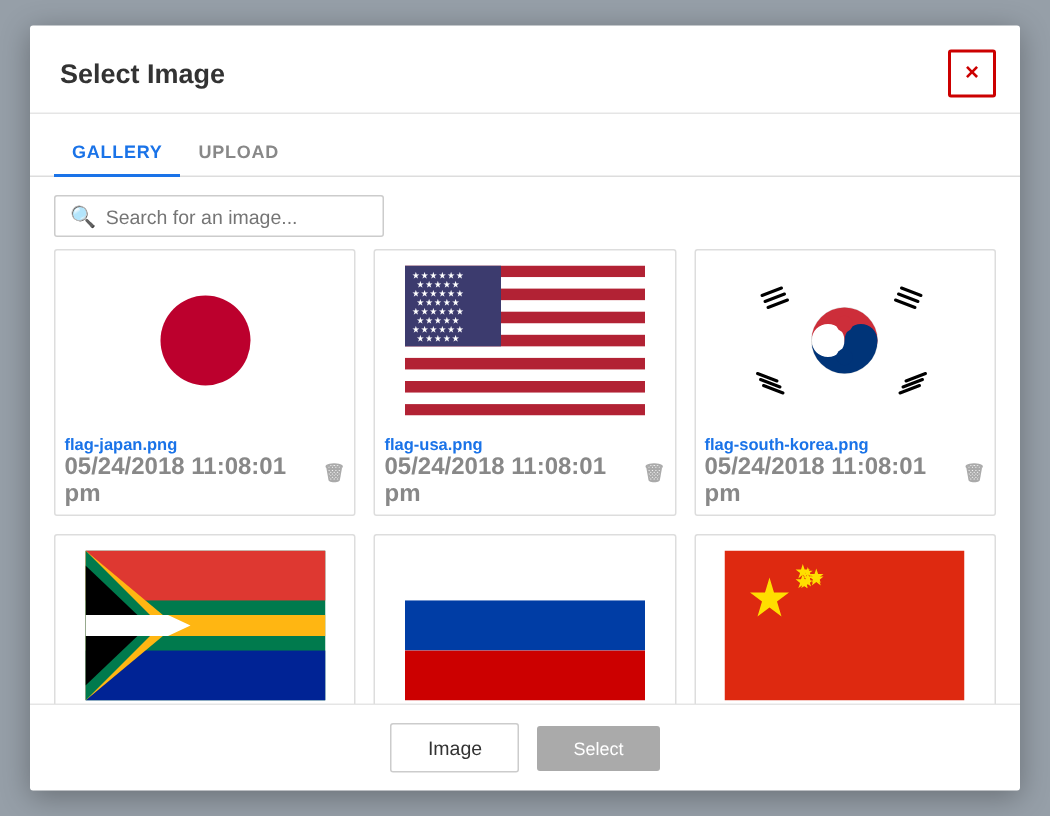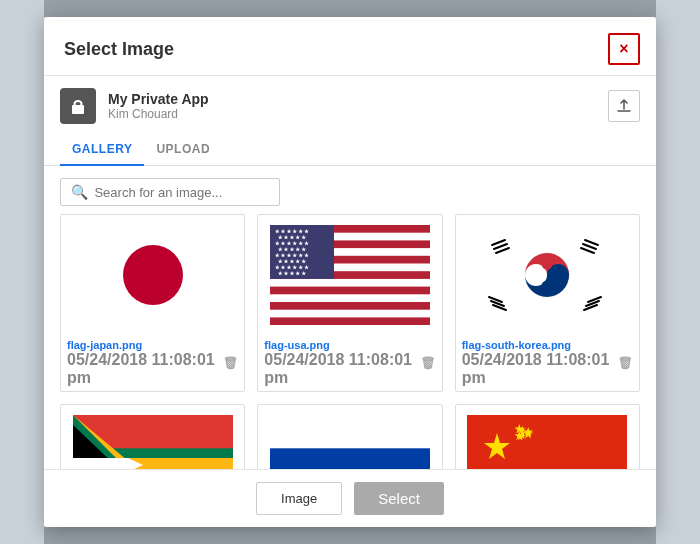--- a/index.html
+++ b/index.html
@@ -7,21 +7,21 @@
       font-family: -apple-system, BlinkMacSystemFont, 'Segoe UI', Arial, sans-serif;
       background: #c8d0d8;
       display: flex;
       align-items: center;
       justify-content: center;
       width: 700px;
       height: 544px;
       overflow: hidden;
     }
     .modal-overlay {
-      width: 612px;
+      width: 700px;
       height: 544px;
       background: rgba(100,110,120,0.5);
       display: flex;
       align-items: center;
       justify-content: center;
     }
     .modal {
       background: #fff;
       width: 660px;
       height: 510px;
@@ -221,21 +221,21 @@
       background: #fff;
       font-size: 13px;
       color: #333;
       cursor: pointer;
       border-radius: 2px;
     }
     .btn-select {
       padding: 8px 24px;
       border: none;
       background: #aaa;
-      font-size: 15px;
+      font-size: 12px;
       color: #fff;
       cursor: pointer;
       border-radius: 2px;
     }
 
     
     svg { display: block; }
 
     
     .gallery::-webkit-scrollbar { width: 8px; }
@@ -245,40 +245,20 @@
 <body>
 
 <div class="modal-overlay">
   <div class="modal">
 
     <div class="modal-header">
       <span class="modal-title">Select Image</span>
       <button class="close-btn">×</button>
     </div>
 
-    <div class="app-info-row">
-      <div class="app-info-left">
-        <div class="app-icon">
-          <svg width="18" height="18" viewBox="0 0 18 18">
-            <rect x="3" y="8" width="12" height="9" rx="1" fill="white"></rect>
-            <rect x="5.5" y="4" width="7" height="6" rx="3.5" fill="none" stroke="white" stroke-width="2"></rect>
-          </svg>
-        </div>
-        <div>
-          <div class="app-name">My Private App</div>
-          <div class="app-author">Kim Chouard</div>
-        </div>
-      </div>
-      <button class="upload-icon-btn">
-        <svg width="16" height="16" viewBox="0 0 16 16">
-          <path d="M8 2L8 11M5 5L8 2L11 5" stroke="#555" stroke-width="1.5" fill="none" stroke-linecap="round" stroke-linejoin="round"></path>
-          <path d="M2 13h12" stroke="#555" stroke-width="1.5" stroke-linecap="round"></path>
-        </svg>
-      </button>
-    </div>
 
     <div class="tabs">
       <div class="tab active">GALLERY</div>
       <div class="tab">UPLOAD</div>
     </div>
 
     <div class="search-row">
       <div class="search-box">
         <span class="search-icon">🔍</span>
         <input class="search-input" type="text" placeholder="Search for an image..." style="">

